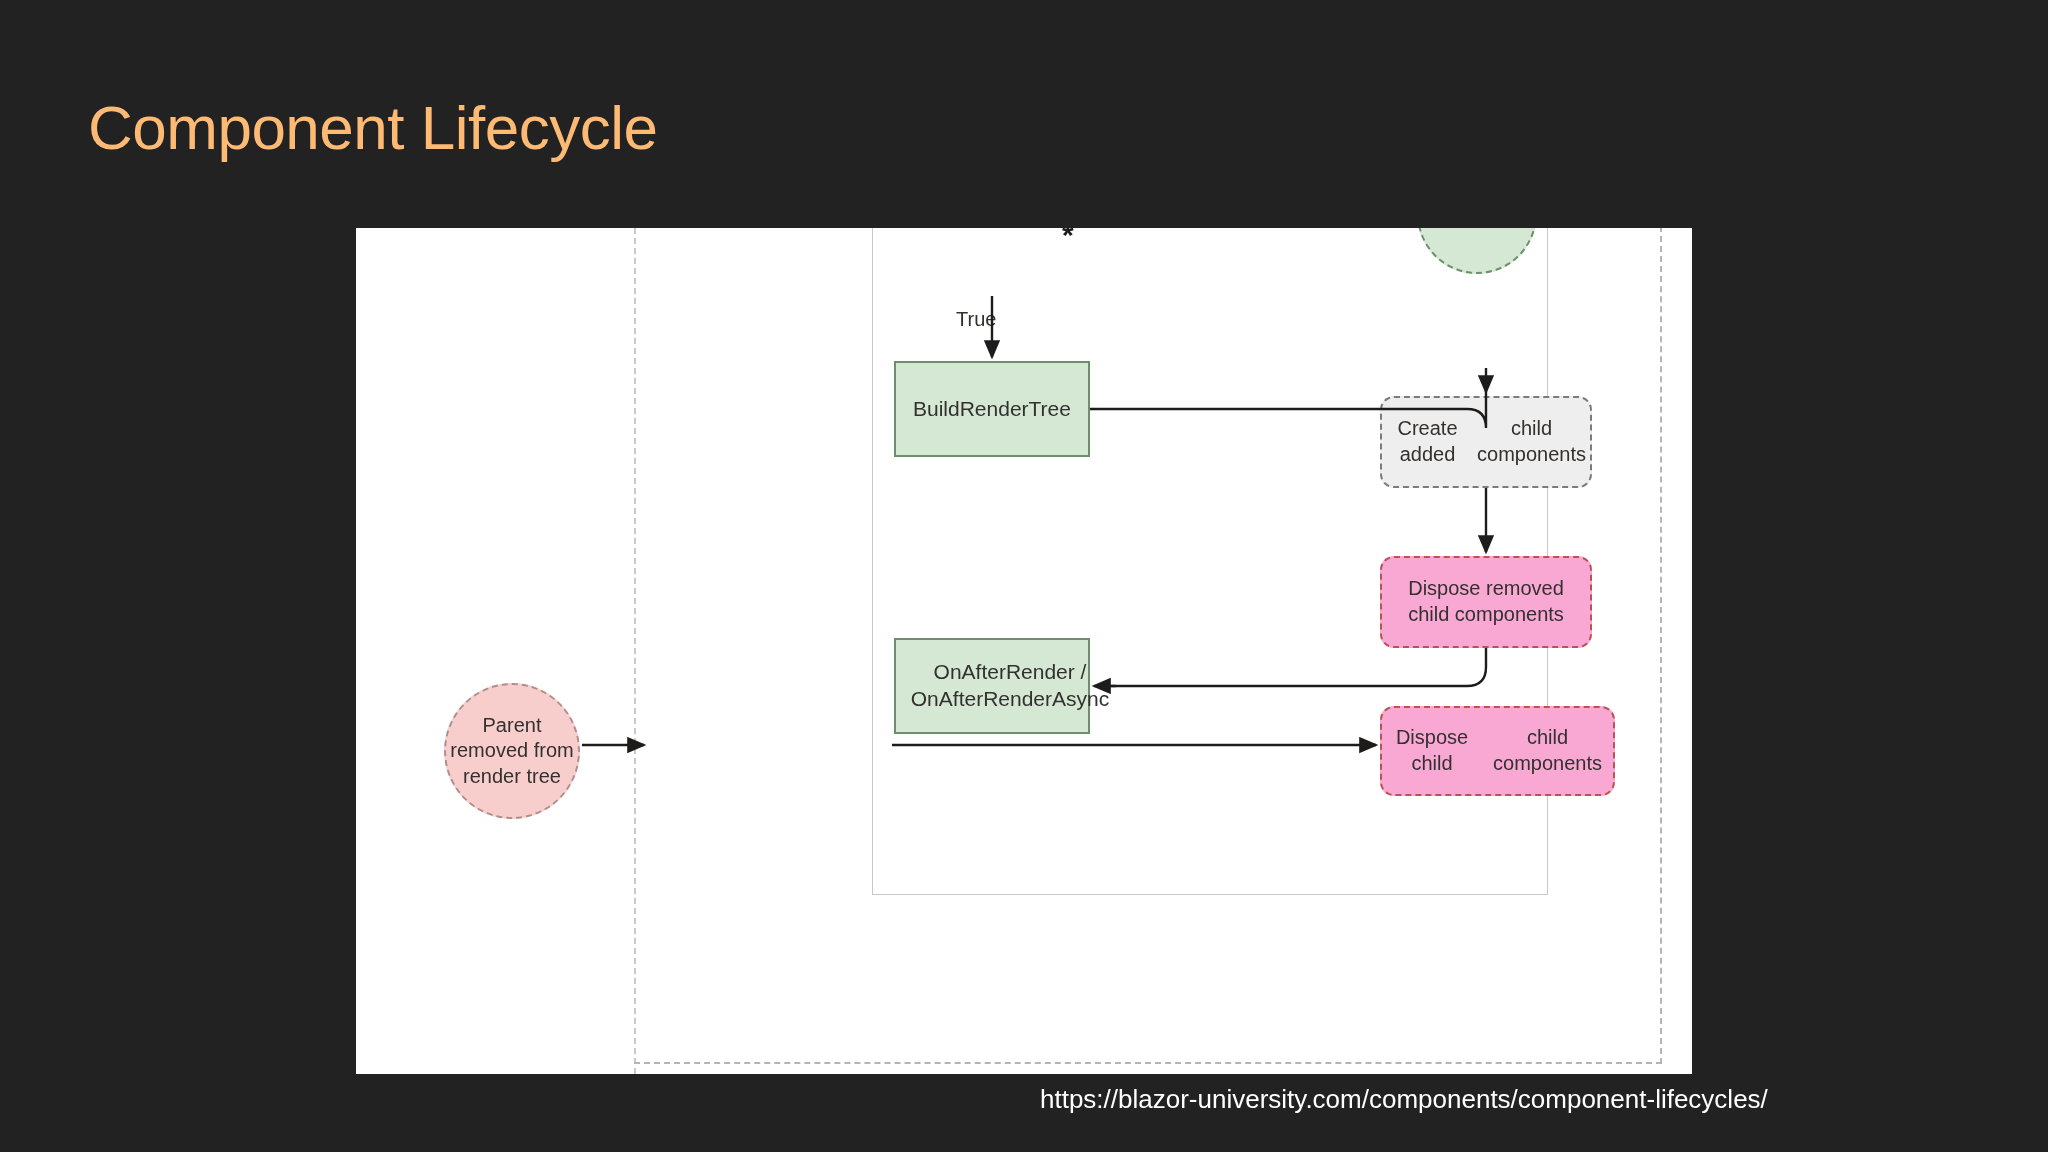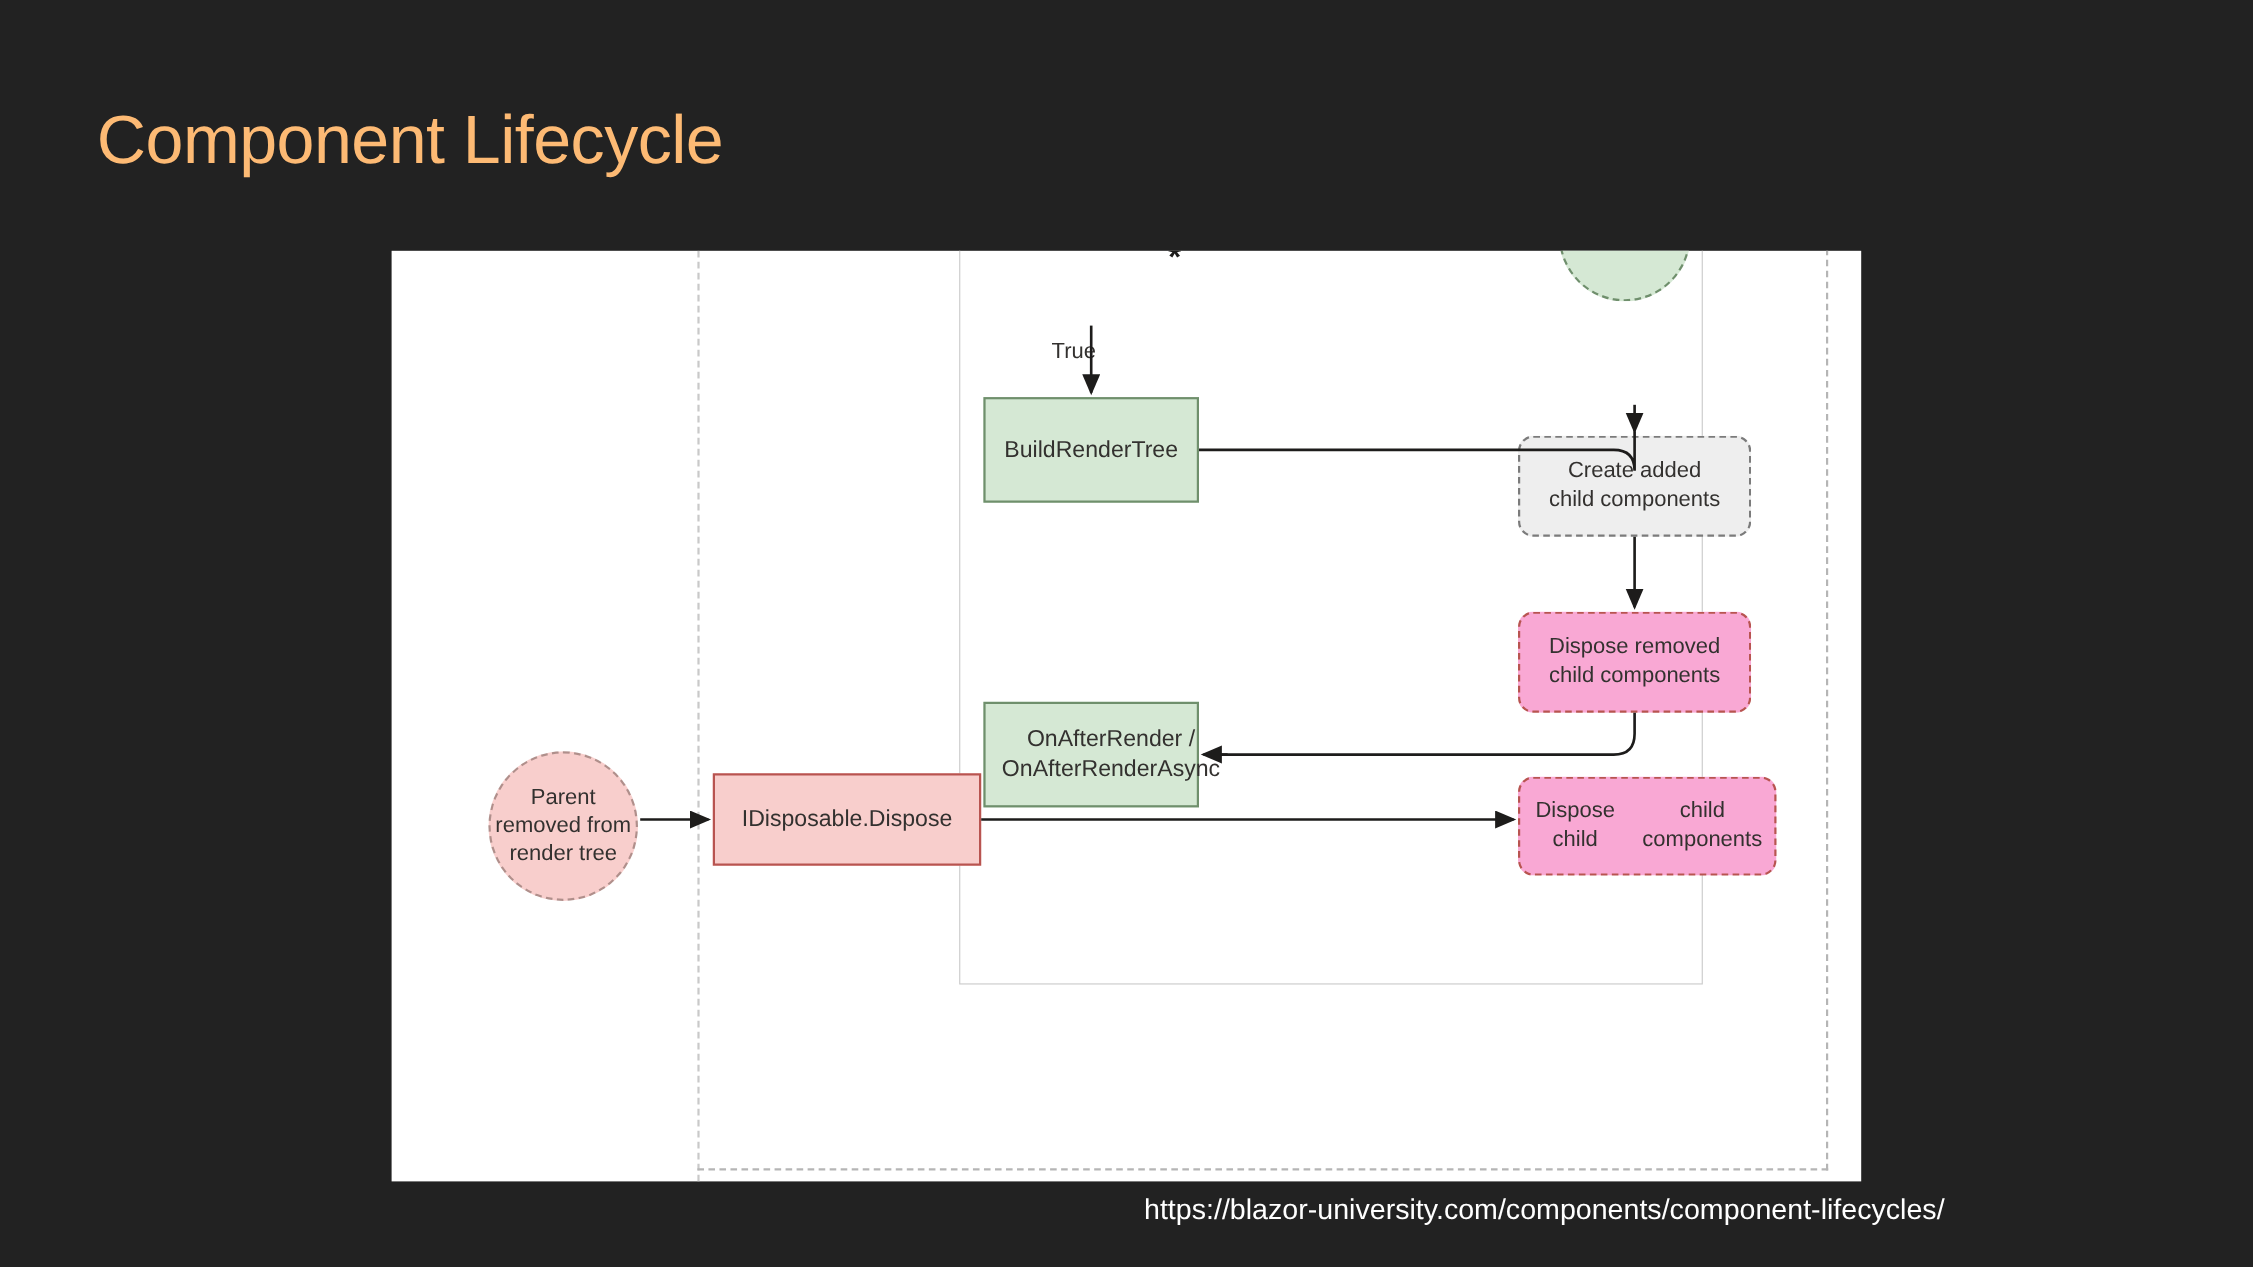--- a/index.html
+++ b/index.html
@@ -161,44 +161,41 @@
   <div class="node n-green-ellipse" style="left:1061px; top:-74px; width:120px; height:120px;">
     <span></span>
   </div>
 
   <div class="asterisk" style="left:706px; top:-8px;">*</div>
 
   <div class="node n-green" style="left:538px; top:133px; width:196px; height:96px;">
     <span>BuildRenderTree</span>
   </div>
 
-  <div class="node n-gray-dashed" style="left:1024px; top:168px; width:212px; height:92px; flex-direction:column;">
+  <div class="node n-gray-dashed" style="left:1024px; top:168px; width:212px; height:92px; flex-direction:row;">
     <span>Create added</span>
     <span>child components</span>
   </div>
 
   <div class="node n-pink-dashed" style="left:1024px; top:328px; width:212px; height:92px; flex-direction:column;">
     <span>Dispose removed</span>
     <span>child components</span>
   </div>
 
   <div class="node n-green" style="left:538px; top:410px; width:196px; height:96px; flex-direction:column;padding-left:36px;">
     <span>OnAfterRender /</span>
     <span>OnAfterRenderAsync</span>
   </div>
 
   <div class="node n-pink-circle" style="left:88px; top:455px; width:136px; height:136px; flex-direction:column;">
     <span>Parent</span>
     <span>removed from</span>
     <span>render tree</span>
   </div>
 
-  <div class="node n-pink" style="left:292px; top:475px; width:244px; height:84px;">
-    <span>IDisposable.Dispose</span>
-  </div>
 
   <div class="node n-pink-dashed" style="left:1024px; top:478px; width:235px; height:90px; ">
     <span>Dispose child</span>
     <span>child components</span>
   </div>
 
   <div class="edge-label" style="left:600px; top:80px;">True</div>
 
   <svg id="connectors" viewBox="0 0 1336 846">
     <defs>

